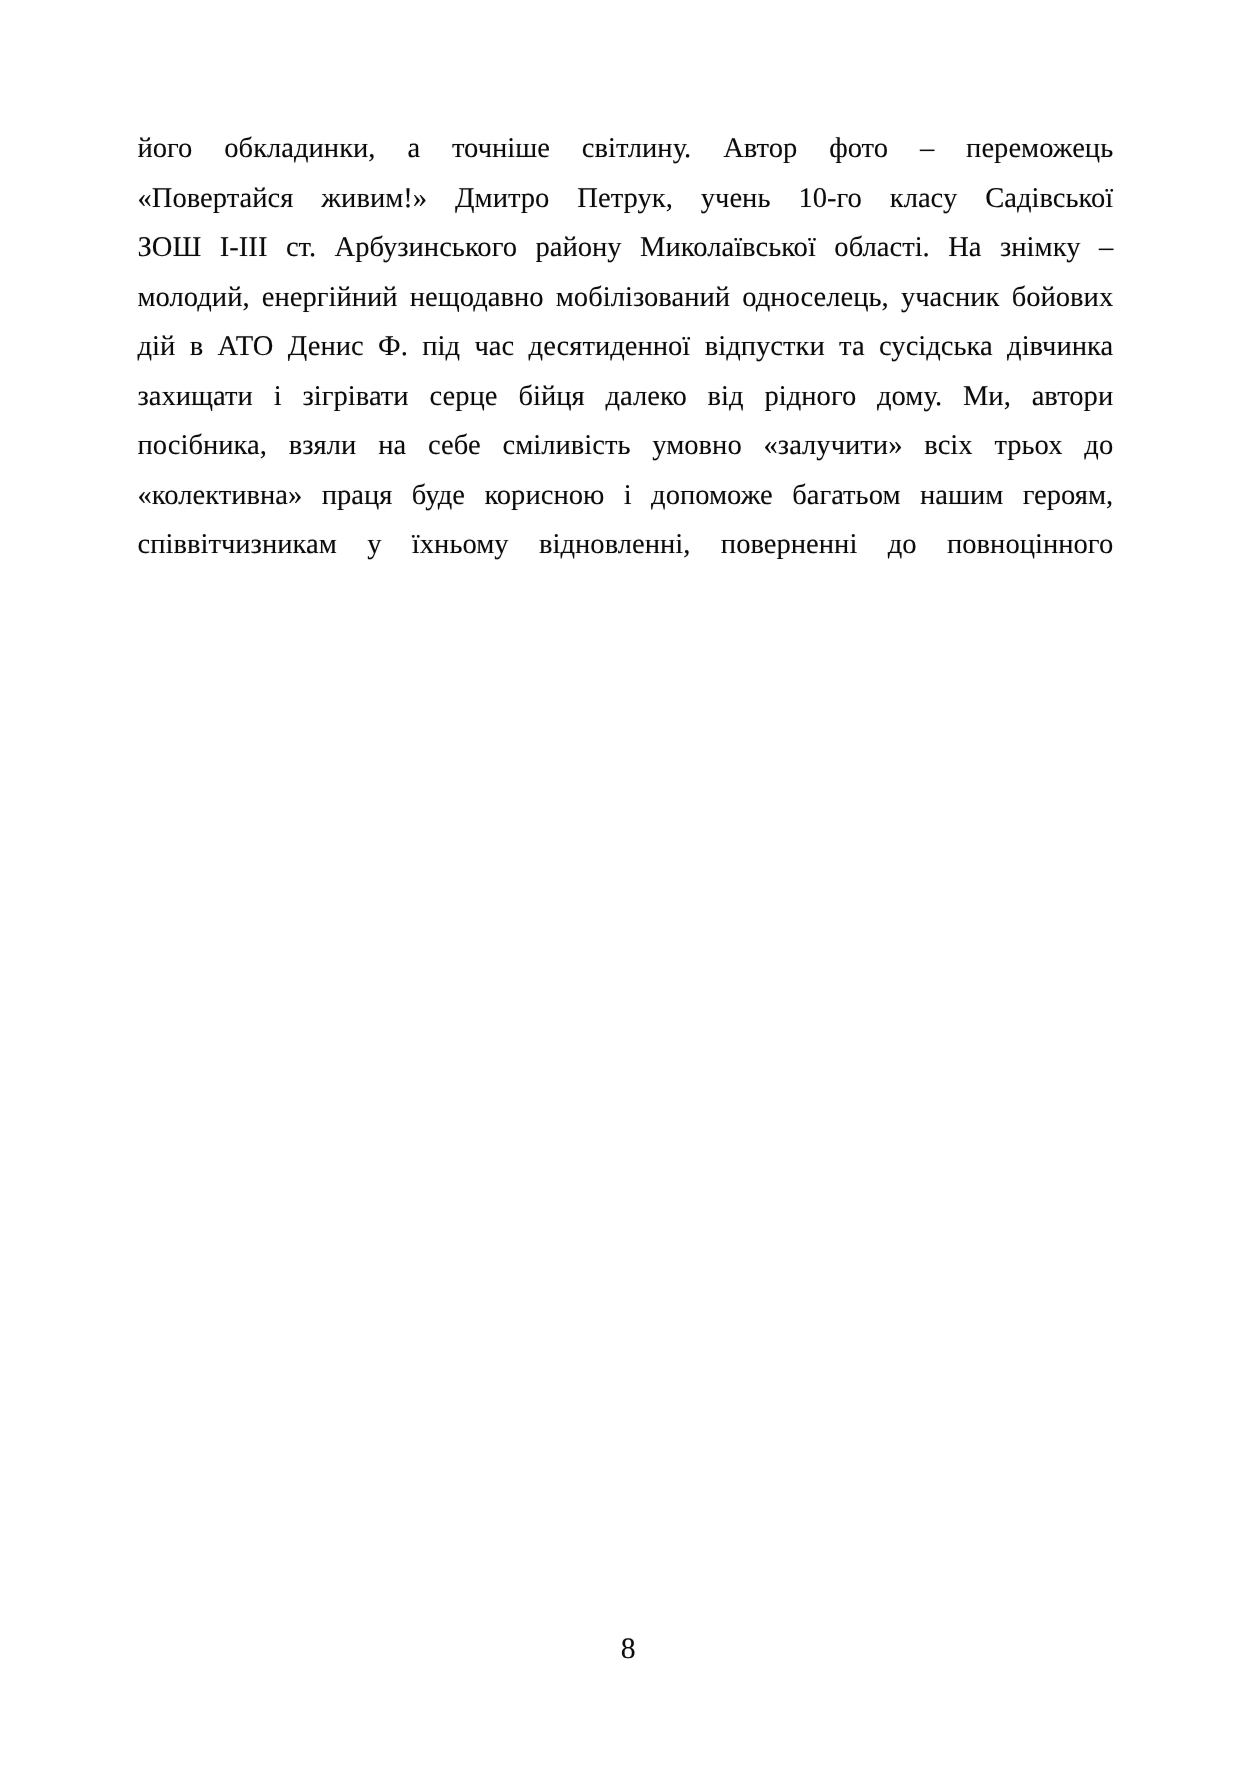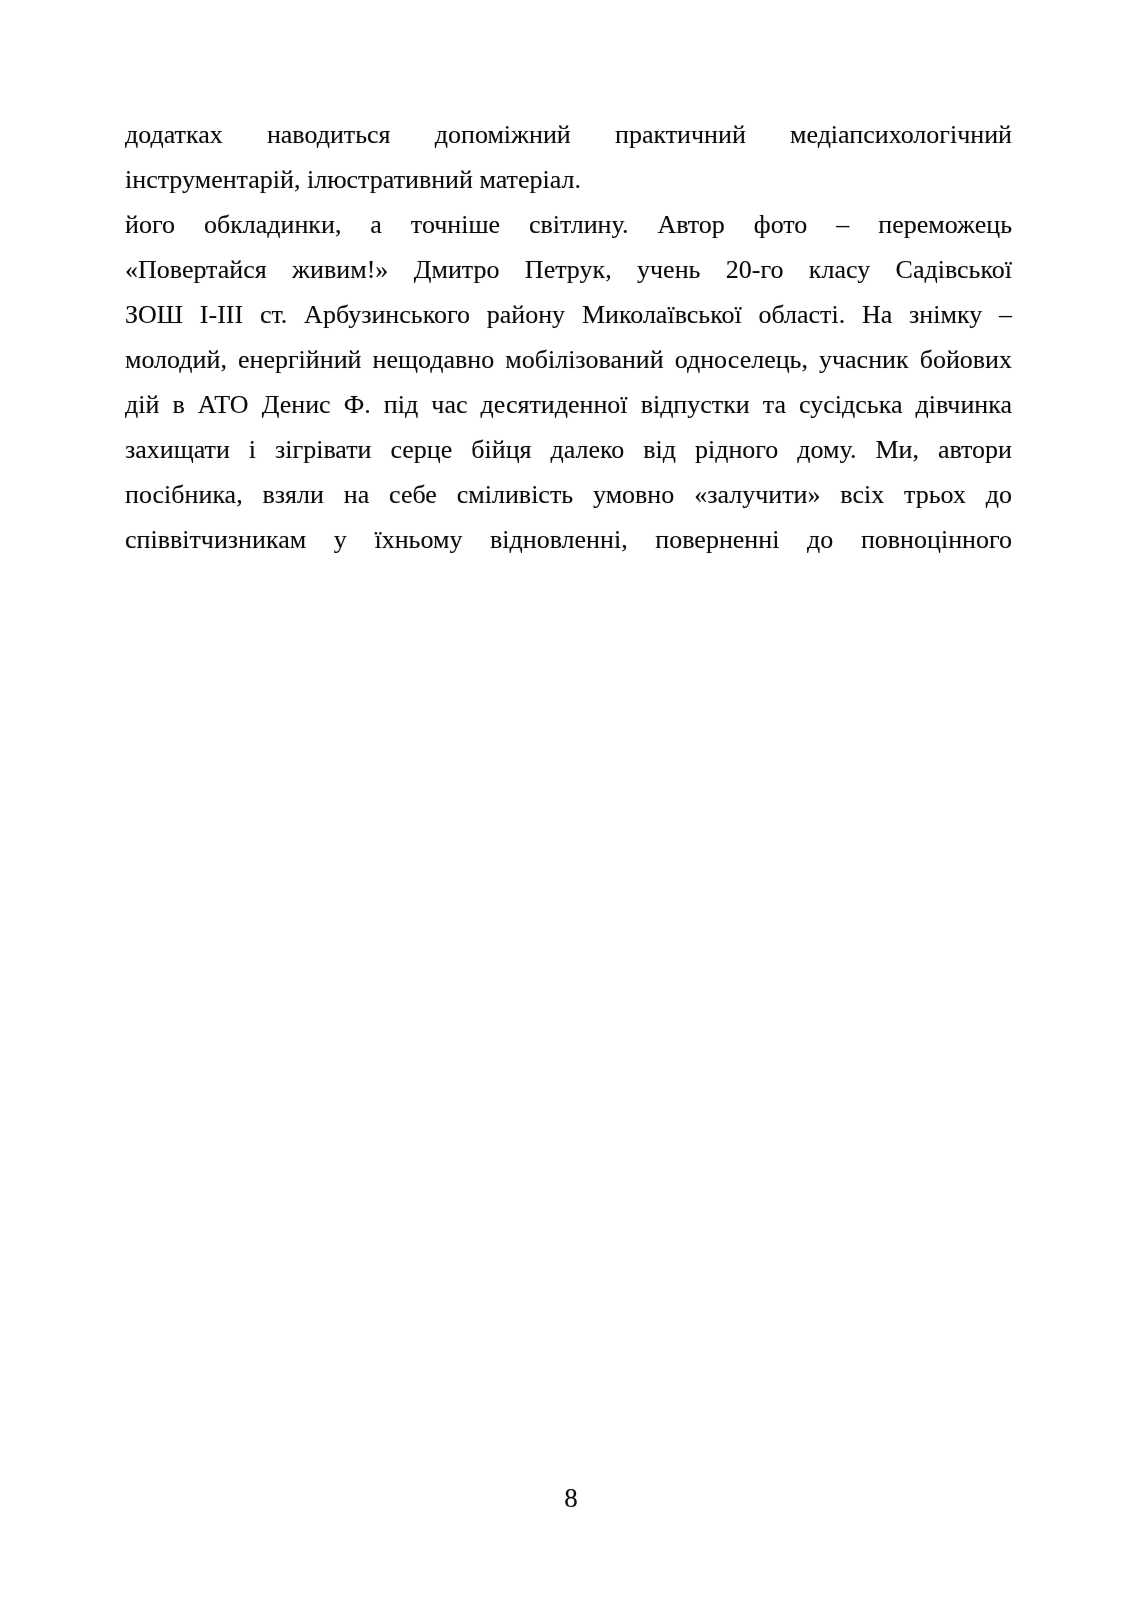--- a/index.html
+++ b/index.html
@@ -55,33 +55,30 @@
     text-shadow: 0 0 1px rgba(0,0,0,0.28);
   }
 </style>
 </head>
 <body>
 
 <div class="page">
 
   <div class="text-block">
 
-    <div class="para">
-      <div class="line">додатках наводиться допоміжний практичний медіапсихологічний</div>
-      <div class="line left">інструментарій, ілюстративний матеріал.</div>
-    </div>
 
     <div class="para">
       <div class="line">його обкладинки, а точніше світлину. Автор фото – переможець</div>
-      <div class="line">«Повертайся живим!» Дмитро Петрук, учень 20-го класу Садівської</div>
+      <div class="line">«Повертайся живим!» Дмитро Петрук, учень 10-го класу Садівської</div>
       <div class="line">ЗОШ І-ІІІ ст. Арбузинського району Миколаївської області. На знімку –</div>
       <div class="line">молодий, енергійний нещодавно мобілізований односелець, учасник бойових</div>
       <div class="line">дій в АТО Денис Ф. під час десятиденної відпустки та сусідська дівчинка</div>
       <div class="line">захищати і зігрівати серце бійця далеко від рідного дому. Ми, автори</div>
       <div class="line">посібника, взяли на себе сміливість умовно «залучити» всіх трьох до</div>
+      <div class="line">«колективна» праця буде корисною і допоможе багатьом нашим героям,</div>
       <div class="line">співвітчизникам у їхньому відновленні, поверненні до повноцінного</div>
     </div>
 
   </div>
 
   <div class="page-number">8</div>
 
 </div>
 
 </body></html>

